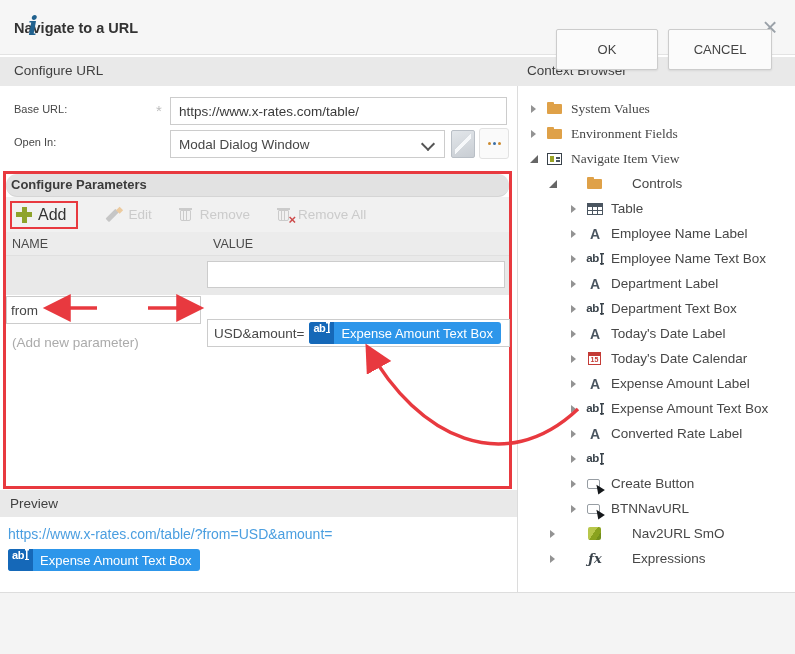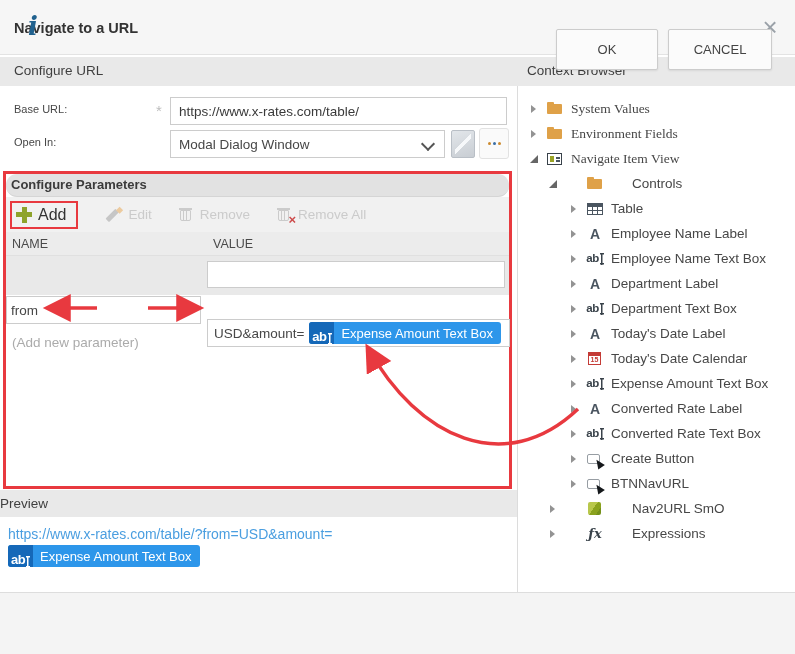--- a/index.html
+++ b/index.html
@@ -55,29 +55,29 @@
               padding:0 6px;font-size:13.5px;font-family:inherit;background:#fff;}
   .row2{height:31px;position:relative;background:#fff;}
   .name-box{position:absolute;left:0;top:1px;width:195px;height:28px;border:1px solid #ccc;background:#fff;font-size:13.5px;
             color:#474747;display:flex;align-items:center;padding-left:4px;box-sizing:border-box;}
   .value-box{position:absolute;left:201px;top:1px;width:303px;height:28px;border:1px solid #ccc;background:#fff;font-size:13.5px;
             color:#474747;display:flex;align-items:center;padding-left:6px;box-sizing:border-box;gap:5px;margin-top:23px;}
   .placeholder{margin-top:9px;padding-left:6px;font-size:13.5px;color:#ababab;}
 
   
   .preview-bar{position:absolute;left:0;top:490px;width:517px;height:27px;background:#e9e9e9;font-size:13.5px;color:#3f3f3f;
-               line-height:27px;padding-left:0;box-sizing:border-box;}
+               line-height:27px;padding-left:10px;box-sizing:border-box;}
   .preview-link{position:absolute;left:8px;top:526px;font-size:14px;color:#4a9ee0;text-decoration:none;cursor:pointer;}
   .preview-chip{position:absolute;left:8px;top:545px;}
 
   
   .chip{display:inline-flex;align-items:center;height:22px;background:#2d96ea;border-radius:3px;color:#fff;font-size:13px;
         padding-right:8px;cursor:pointer;white-space:nowrap;}
-  .chip-ic{height:22px;width:25px;background:#1568b8;border-radius:3px 0 0 3px;display:flex;align-items:flex-end;justify-content:center;
-        margin-right:7px;font-size:13px;font-weight:bold;letter-spacing:-0.5px;color:#fff;}
+  .chip-ic{height:22px;width:25px;background:#1568b8;border-radius:3px 0 0 3px;display:flex;align-items:flex-start;justify-content:center;
+        margin-right:7px;font-size:11px;font-weight:bold;letter-spacing:-0.5px;color:#fff;}
   .ibeam{display:inline-block;width:4px;height:11px;margin-left:1px;background:
      linear-gradient(currentColor,currentColor) center top/100% 1.5px no-repeat,
      linear-gradient(currentColor,currentColor) center bottom/100% 1.5px no-repeat,
      linear-gradient(currentColor,currentColor) center/1.5px 100% no-repeat;}
 
   
   .tree{position:absolute;left:518px;top:86px;width:277px;height:506px;background:#fff;padding-top:10px;box-sizing:border-box;overflow:hidden;}
   .tree-row{height:25px;display:flex;align-items:center;gap:7px;font-size:13.5px;color:#474747;cursor:pointer;}
   .lvl-0{padding-left:12px;font-family:Liberation Serif, serif;} .lvl-1{padding-left:31px;gap:28px;} .lvl-2{padding-left:52px;}
   .exp{width:9px;height:10px;position:relative;flex:none;}
@@ -288,37 +288,41 @@
         <span class="tico ic-label"></span>
         <span>Today's Date Label</span>
       </div>
 
       <div class="tree-row lvl-2 st-collapsed">
         <span class="exp"></span>
         <span class="tico ic-calendar"></span>
         <span>Today's Date Calendar</span>
       </div>
 
+      <div class="tree-row lvl-2 st-collapsed">
+        <span class="exp"></span>
+        <span class="tico ic-label"></span>
+        <span>Expense Amount Label</span>
+      </div>
 
       <div class="tree-row lvl-2 st-collapsed">
         <span class="exp"></span>
         <span class="tico ic-textbox"></span>
         <span>Expense Amount Text Box</span>
       </div>
 
       <div class="tree-row lvl-2 st-collapsed">
         <span class="exp"></span>
         <span class="tico ic-label"></span>
         <span>Converted Rate Label</span>
       </div>
 
       <div class="tree-row lvl-2 st-collapsed">
         <span class="exp"></span>
         <span class="tico ic-textbox"></span>
-        <span>Converted Rate Text Box</span>
       </div>
 
       <div class="tree-row lvl-2 st-collapsed">
         <span class="exp"></span>
         <span class="tico ic-button"></span>
         <span>Create Button</span>
       </div>
 
       <div class="tree-row lvl-2 st-collapsed">
         <span class="exp"></span>

